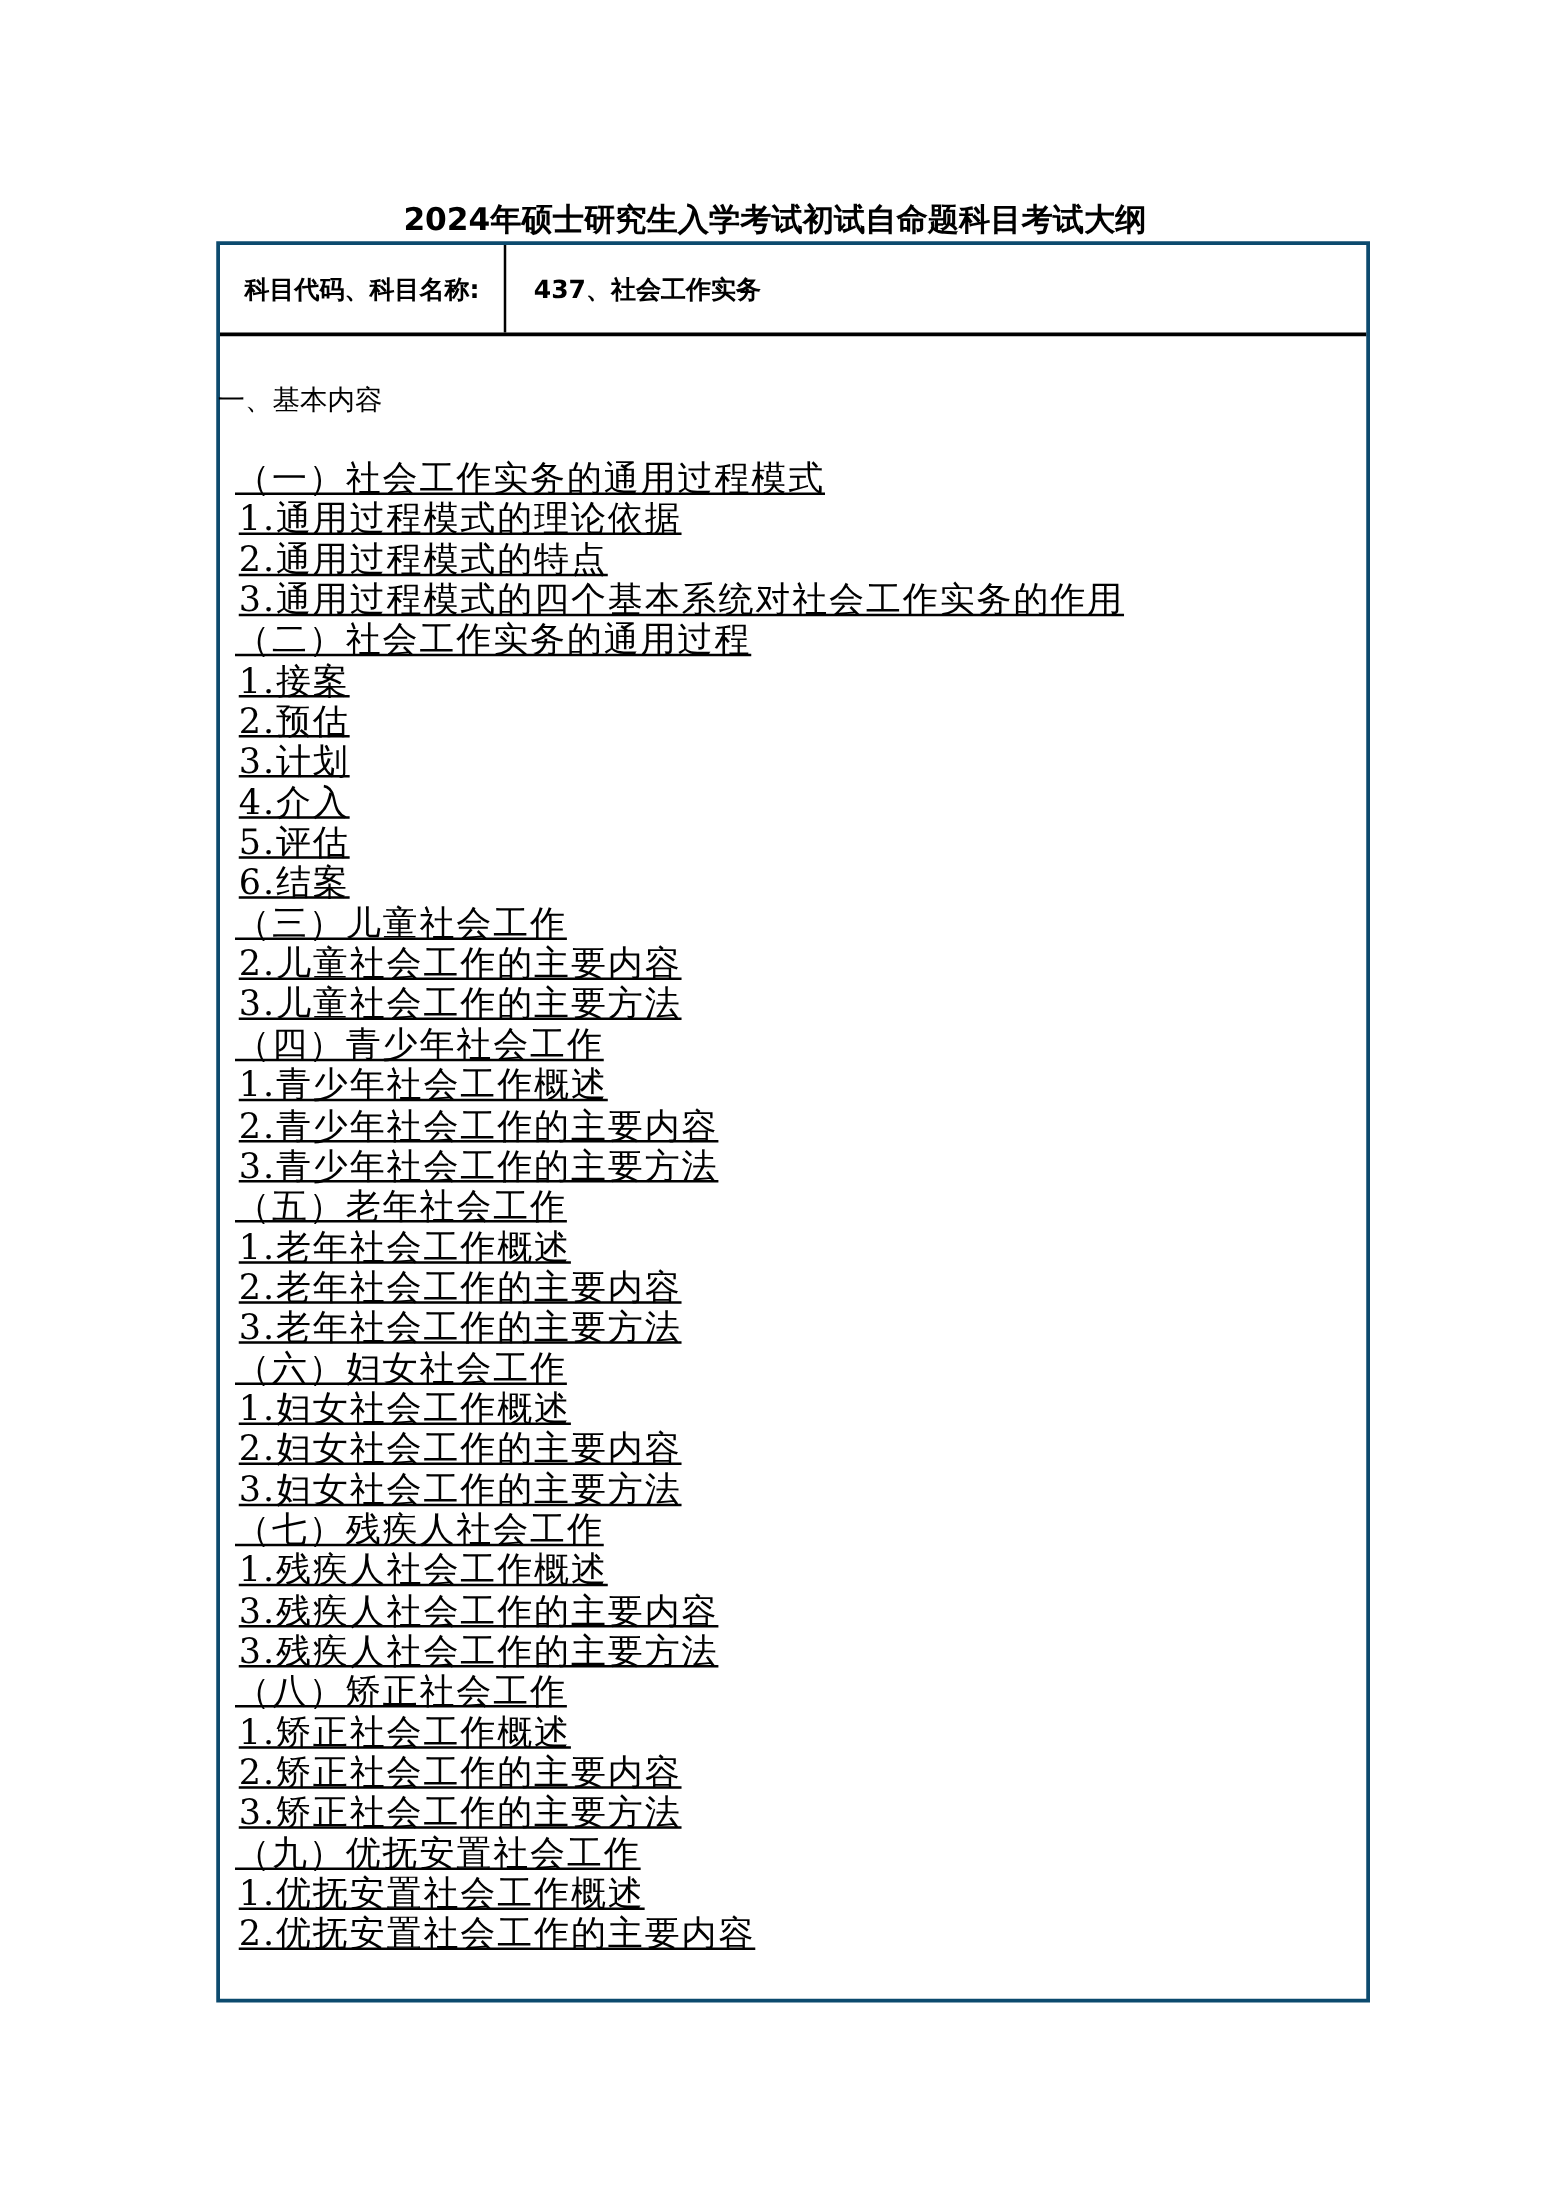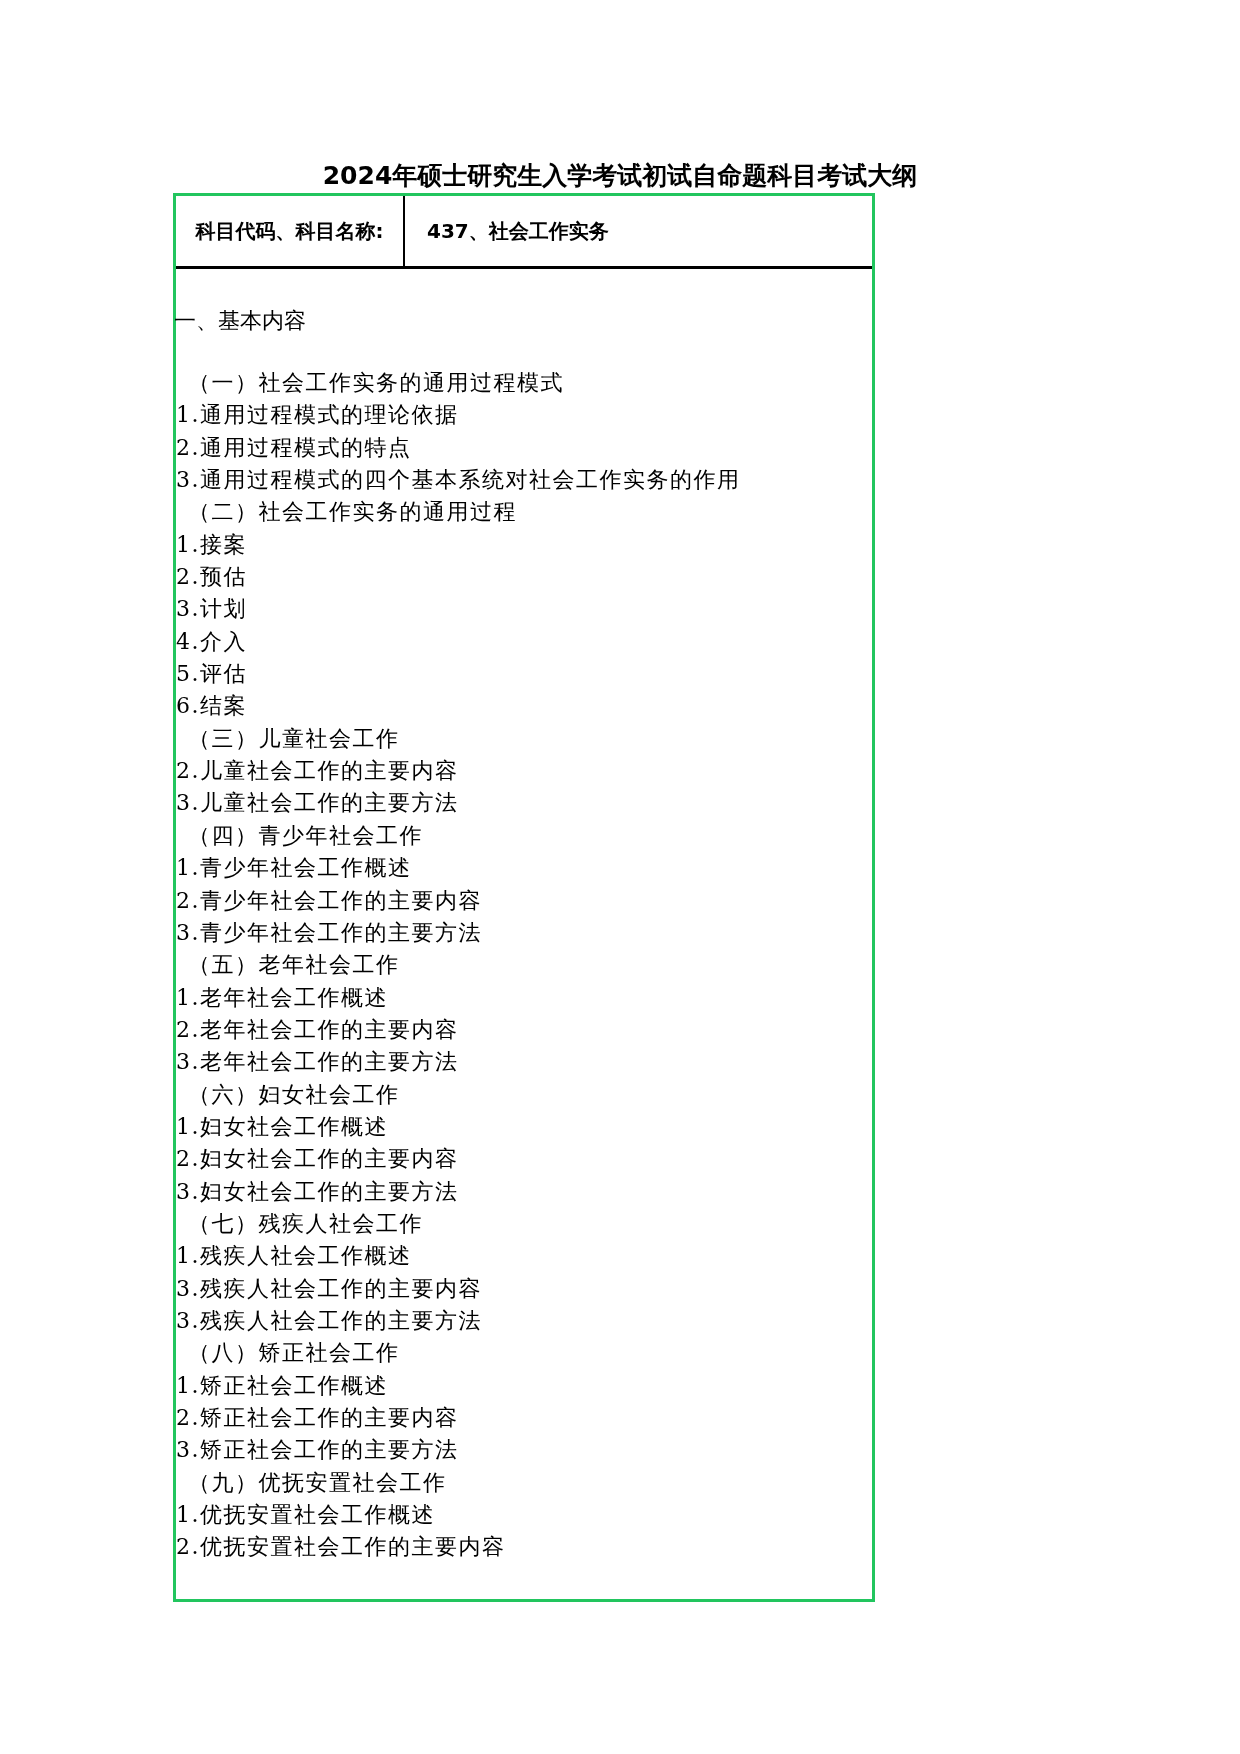--- a/index.html
+++ b/index.html
@@ -24,23 +24,23 @@
       font-family: "DejaVu Sans", "Liberation Sans", sans-serif;
       font-weight: bold;
       font-size: 25px;
       line-height: 32px;
       letter-spacing: 0px;
     }
     .outline-table {
       position: absolute;
       left: 173px;
       top: 193px;
-      width: 702px;
+      width: 923px;
       height: 1409px;
-      border: 3px solid #22c55e;
+      border: 3px solid #0c4a6e;
       box-sizing: border-box;
     }
     .header-row {
       position: absolute;
       left: 0;
       top: 0;
       right: 0;
       height: 70px;
       border-bottom: 3px solid #000000;
       box-sizing: content-box;
@@ -92,28 +92,30 @@
       position: absolute;
       left: 0;
       top: 98px;
       margin: 0;
       padding: 0;
       list-style: none;
     }
     .outline-line {
       height: 32.35px;
       line-height: 32.35px;
-      font-size: 22px;
+      font-size: 28px;
       white-space: nowrap;
       letter-spacing: 1.5px;
+      text-decoration: underline;
     }
     .outline-line.level-1 {
       padding-left: 12px;
     }
     .outline-line.level-2 {
+      margin-left: 15px;
     }
   </style>
 </head>
 <body>
 
 <div class="page-title">2024年硕士研究生入学考试初试自命题科目考试大纲</div>
 
 <div class="outline-table">
   <div class="header-row">
     <div class="header-label">科目代码、科目名称:</div>

